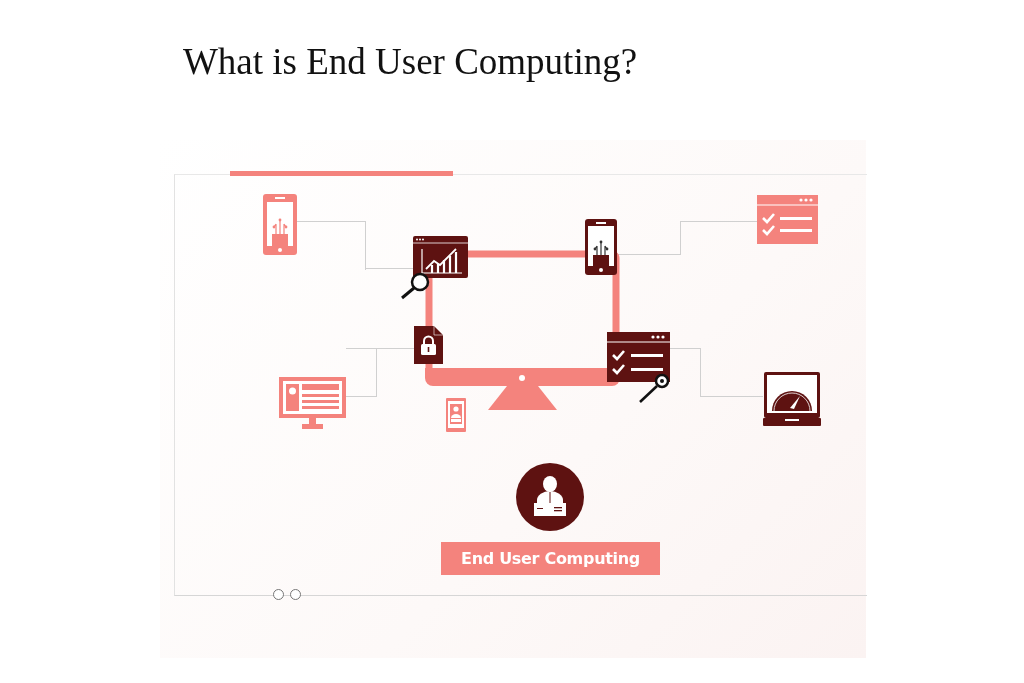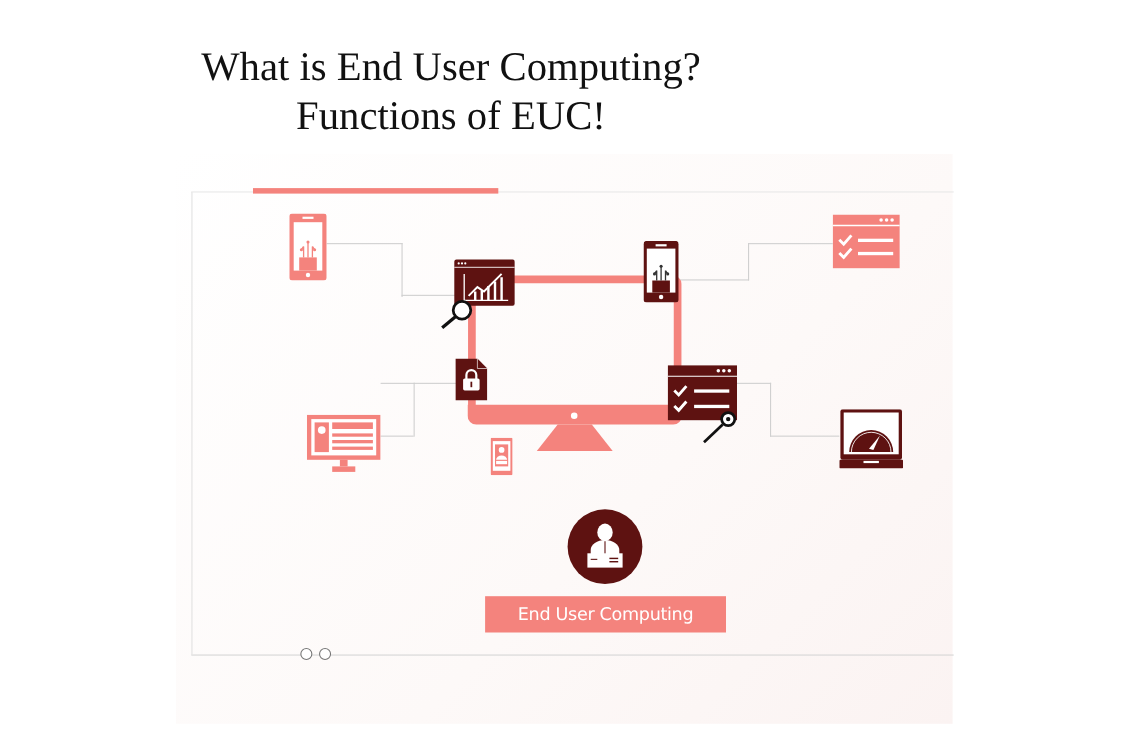--- a/index.html
+++ b/index.html
@@ -3,30 +3,29 @@
 <meta charset="utf-8">
 <style>
   html,body{margin:0;padding:0;}
   body{width:1024px;height:683px;background:#ffffff;position:relative;overflow:hidden;font-family:"Liberation Sans",sans-serif;}
   .title{position:absolute;left:0;top:40px;width:820px;text-align:center;font-family:"Liberation Serif","DejaVu Serif",serif;font-size:37px;line-height:44px;color:#111;}
   .slide{position:absolute;left:160px;top:140px;width:706px;height:518px;background:linear-gradient(135deg,#ffffff 0%,#fdf9f8 60%,#fbf3f2 100%);}
   .frame{position:absolute;left:174px;top:174px;width:692px;height:420px;border-left:1px solid #e2e2e2;border-top:1px solid #e8e8e8;border-bottom:1px solid #d6d6d6;}
   .accent-bar{position:absolute;left:230px;top:171px;width:223px;height:5px;background:#f4837d;}
   .connector{position:absolute;border-color:#d0d0d0;border-style:solid;border-width:0;}
   .abs{position:absolute;}
-  .label-box{position:absolute;left:441px;top:542px;width:219px;height:33px;background:#f4837d;color:#fff;font-size:16px;font-weight:normal;text-align:center;line-height:33px;font-family:"DejaVu Sans",sans-serif;letter-spacing:-0.3px;}
+  .label-box{position:absolute;left:441px;top:542px;width:219px;height:33px;background:#f4837d;color:#fff;font-size:16px;font-weight:bold;text-align:center;line-height:33px;font-family:"DejaVu Sans",sans-serif;letter-spacing:-0.3px;}
   .dot{position:absolute;top:589px;width:9px;height:9px;border:1.3px solid #777;border-radius:50%;background:#fff;}
   .avatar{position:absolute;left:516px;top:463px;width:68px;height:68px;border-radius:50%;background:#5e1211;}
 </style>
 </head>
 <body>
 
 <div class="title">
   <div>What is End User Computing?</div>
-  <div>Functions of EUC!</div>
 </div>
 
 <div class="slide"></div>
 <div class="frame"></div>
 <div class="accent-bar"></div>
 
 <div class="connector" style="left:297px;top:221px;width:68px;height:48px;border-top-width:1px;border-right-width:1px;"></div>
 <div class="connector" style="left:365px;top:268px;width:50px;height:0;border-top-width:1px;"></div>
 <div class="connector" style="left:617px;top:221px;width:63px;height:33px;border-bottom-width:1px;border-right-width:1px;"></div>
 <div class="connector" style="left:680px;top:221px;width:77px;height:0;border-top-width:1px;"></div>

